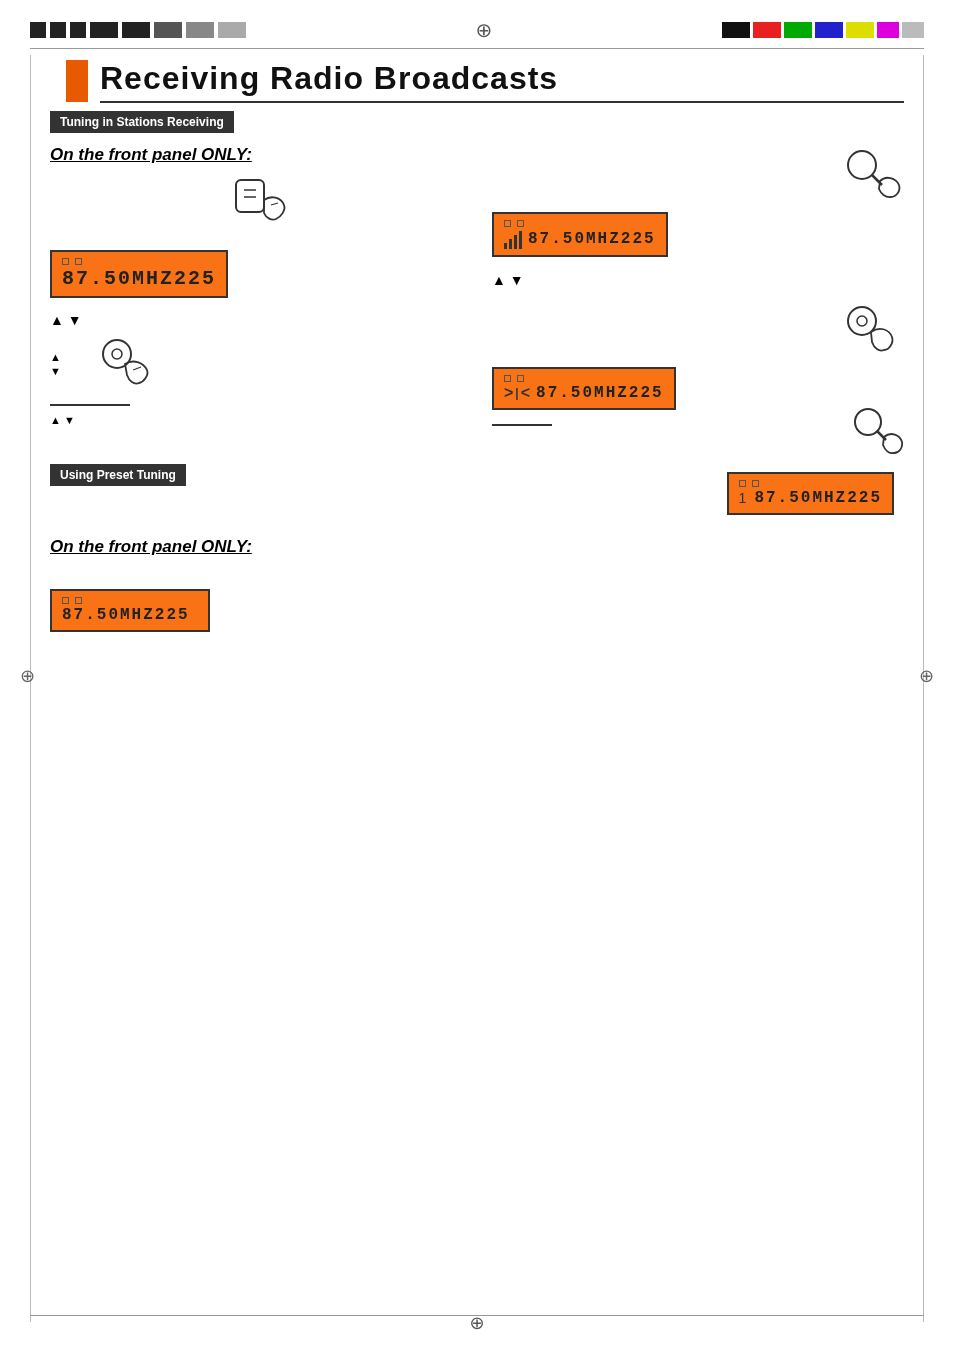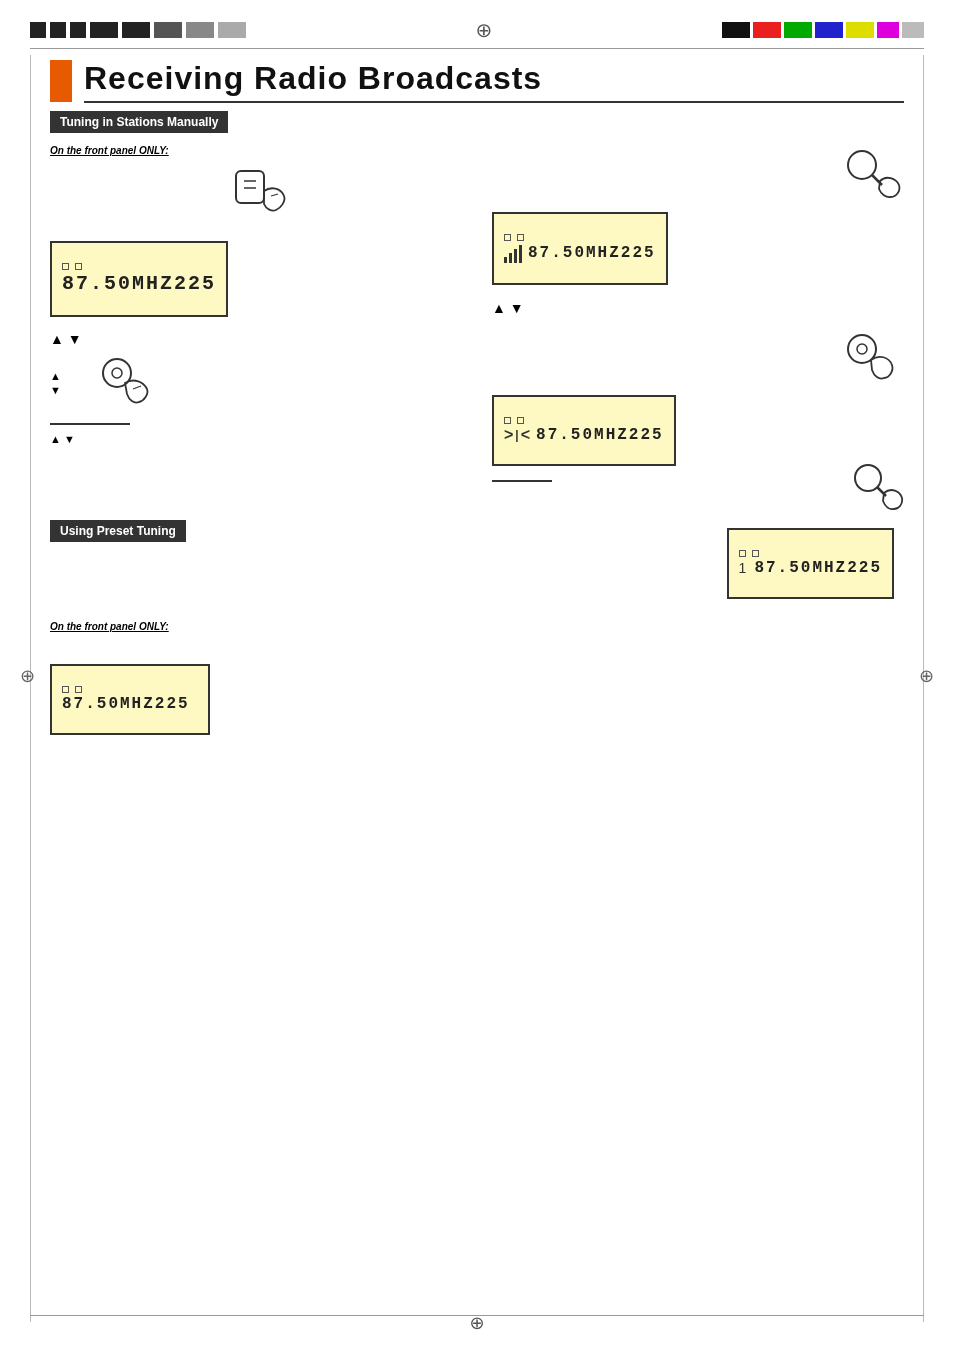--- a/index.html
+++ b/index.html
@@ -56,20 +56,21 @@
       top: 60px;
       left: 50px;
       right: 50px;
     }
 
     
     .page-title-wrap {
       display: flex;
       align-items: flex-start;
       margin-bottom: 8px;
+      margin-left: 16px;
     }
     .title-color-block {
       width: 22px;
       height: 42px;
       background: #e85a00;
       margin-right: 12px;
       flex-shrink: 0;
     }
     .page-title {
       font-size: 32px;
@@ -103,37 +104,37 @@
     
     .two-col {
       display: flex;
       gap: 30px;
     }
     .col-left { flex: 1; }
     .col-right { flex: 1; }
 
     
     .front-panel-label {
-      font-size: 10px;
+      font-size: 17px;
       font-style: italic;
       font-weight: bold;
       margin-bottom: 10px;
       text-decoration: underline;
     }
     .front-panel-label span {
       font-style: italic;
     }
 
     
     .display-box {
       border: 2px solid #333;
-      padding: 20px 10px;
+      padding: 6px 10px;
       display: inline-block;
       margin: 6px 0;
-      background: #fef9c3;
+      background: #f97316;
       min-width: 160px;
     }
     .display-box .dots {
       display: flex;
       gap: 6px;
       margin-bottom: 2px;
     }
     .dot {
       width: 7px; height: 7px;
       border: 1.5px solid #555;
@@ -244,21 +245,21 @@
 
 <div class="main">
 
   <div class="page-title-wrap">
     <div class="title-color-block"></div>
     <div class="page-title">Receiving Radio Broadcasts</div>
   </div>
 
 
   <div class="section1">
-    <div class="section-header">Tuning in Stations Manually</div>
+    <div class="section-header">Tuning in Stations Receiving</div>
 
     <div class="two-col">
 
       <div class="col-left">
 
         <div class="front-panel-label">
           <span>On the front panel ONLY:</span>
         </div>
 
         

